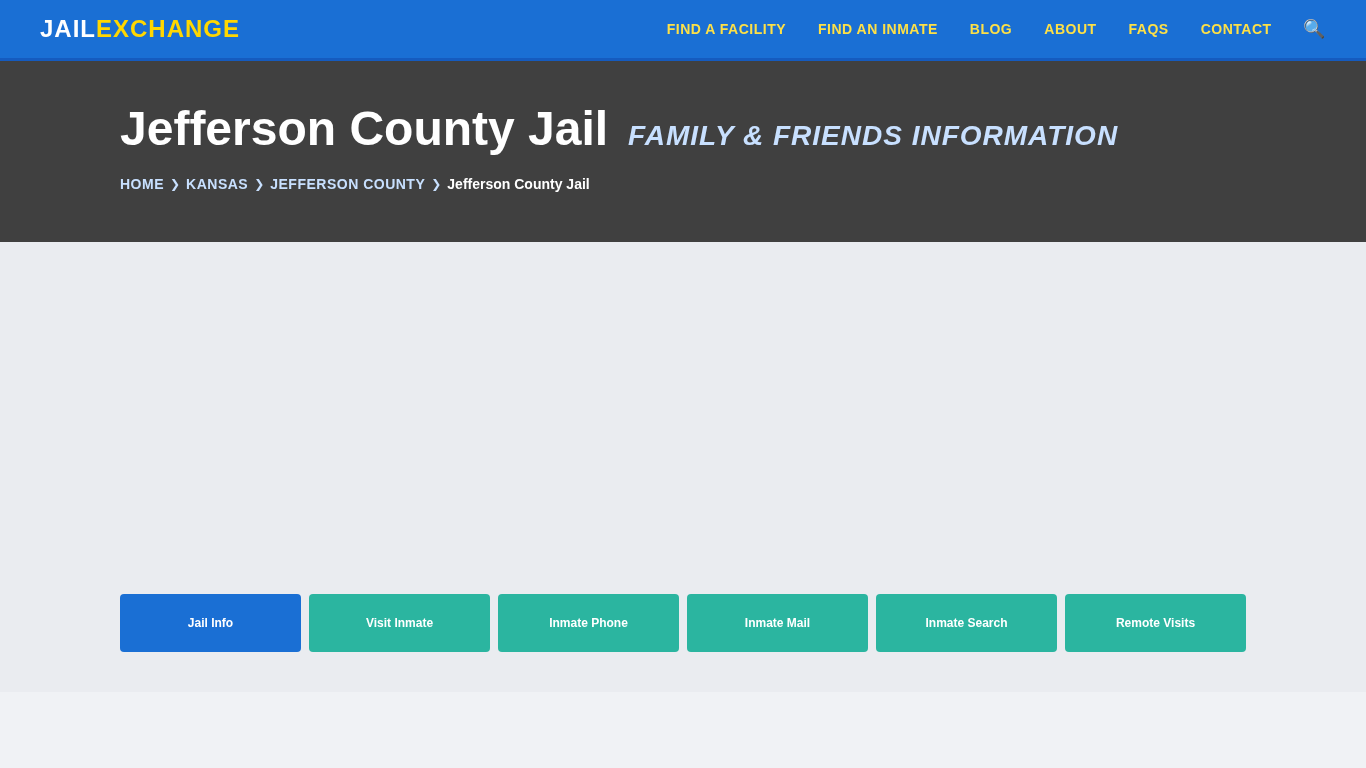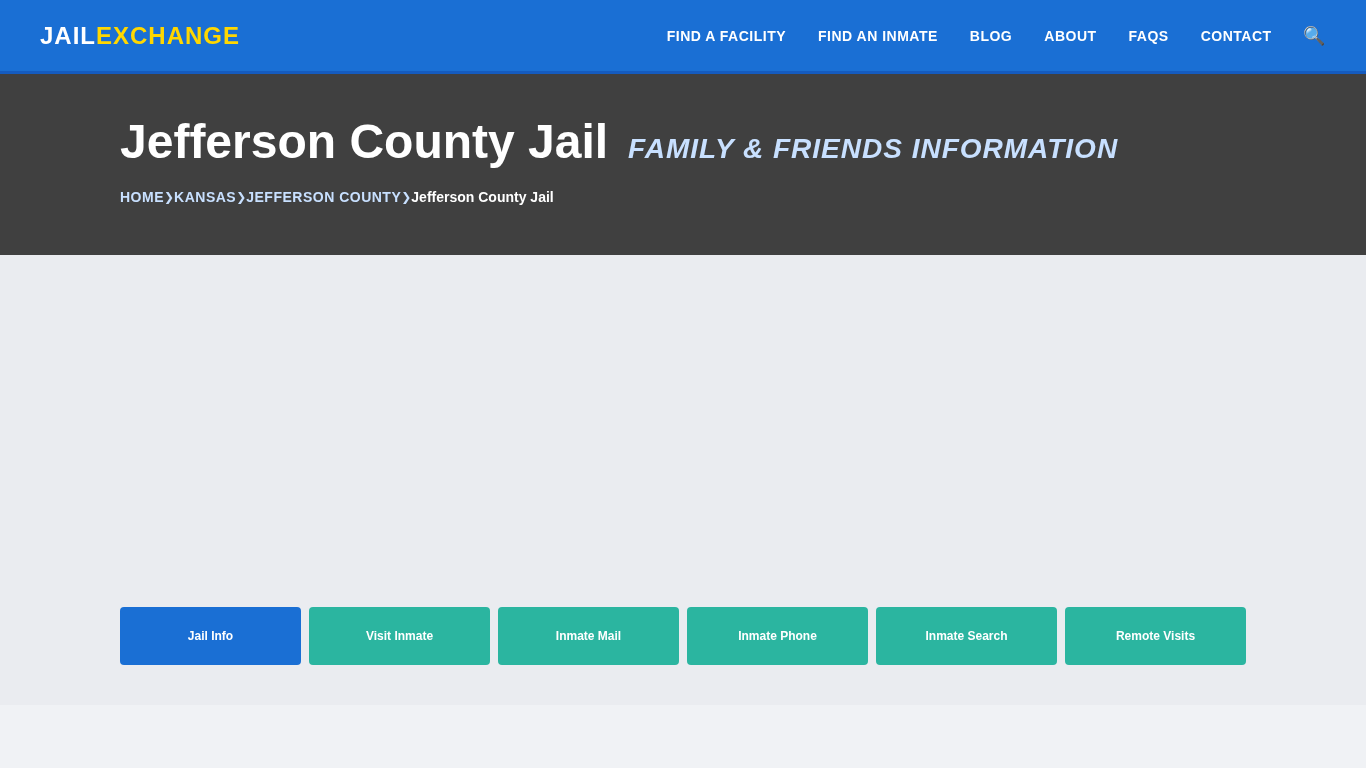--- a/index.html
+++ b/index.html
@@ -12,21 +12,21 @@
       font-family: Arial, sans-serif;
       background-color: #f0f2f5;
       min-height: 768px;
       width: 1366px;
     }
 
     
     header {
       background-color: #1a6fd4;
       padding: 0 40px;
-      height: 74px;
+      height: 61px;
       display: flex;
       align-items: center;
       justify-content: space-between;
       border-bottom: 3px solid #155bbf;
     }
 
     .logo {
       display: flex;
       align-items: center;
     }
@@ -45,21 +45,21 @@
       letter-spacing: 1px;
     }
 
     nav {
       display: flex;
       align-items: center;
       gap: 32px;
     }
 
     nav a {
-      color: #ffffff;
+      color: #fde047;
       text-decoration: none;
       font-size: 14px;
       font-weight: 600;
       letter-spacing: 0.5px;
       text-transform: uppercase;
     }
 
     .search-icon-btn {
       color: #ffffff;
       font-size: 18px;
@@ -91,21 +91,21 @@
       font-size: 28px;
       font-weight: 700;
       font-style: italic;
       color: #c8e0ff;
       letter-spacing: 1px;
     }
 
     .breadcrumb {
       display: flex;
       align-items: center;
-      gap: 0;
+      gap: 6px;
       font-size: 14px;
       color: #c8e0ff;
     }
 
     .breadcrumb a {
       color: #c8e0ff;
       text-decoration: none;
     }
 
     .breadcrumb-separator {
@@ -189,18 +189,18 @@
     <span class="breadcrumb-separator">❯</span>
     <span class="breadcrumb-current">Jefferson County Jail</span>
   </nav>
 </section>
 
 <main class="main-content">
   <div class="tab-buttons" id="tab-buttons">
 
   <button class="tab-btn tab-btn-active">Jail Info</button>
       <button class="tab-btn tab-btn-teal">Visit Inmate</button>
+      <button class="tab-btn tab-btn-teal">Inmate Phone</button>
       <button class="tab-btn tab-btn-teal">Inmate Mail</button>
-      <button class="tab-btn tab-btn-teal">Inmate Phone</button>
       <button class="tab-btn tab-btn-teal">Inmate Search</button>
       <button class="tab-btn tab-btn-teal">Remote Visits</button>
     </div>
 </main>
 
 </body></html>

